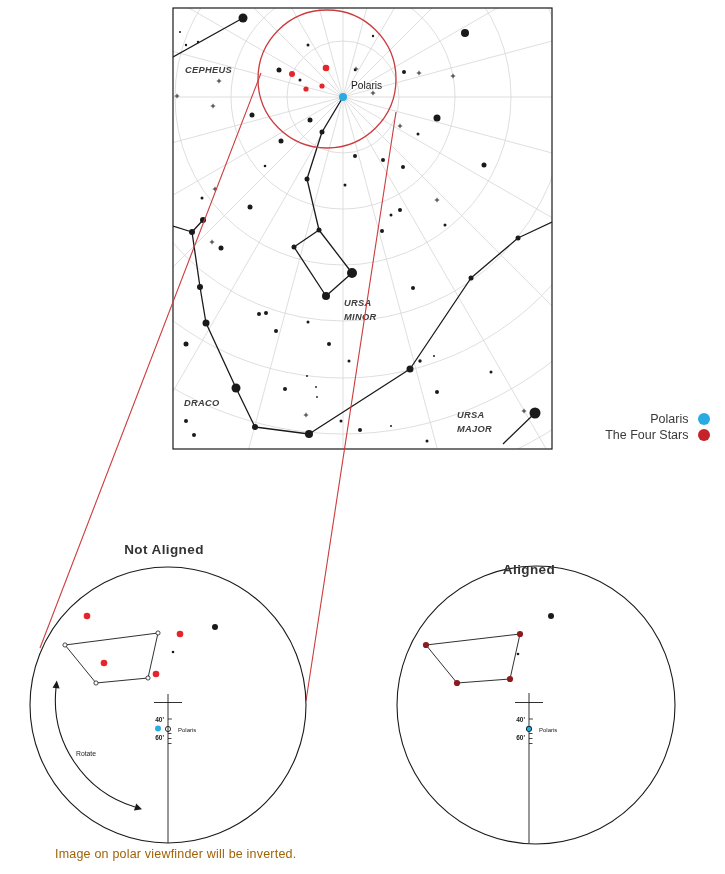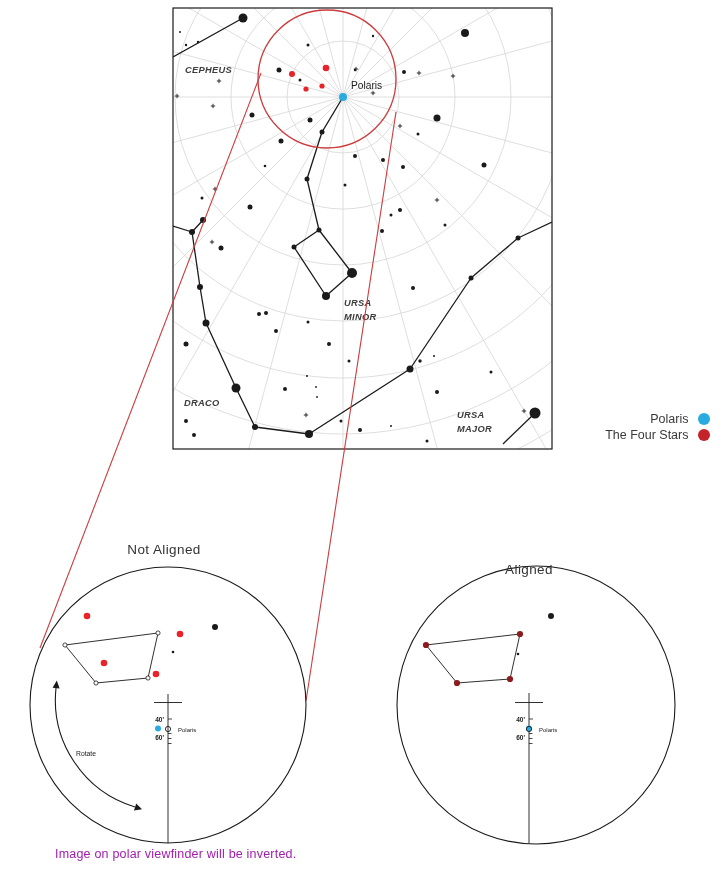--- a/index.html
+++ b/index.html
@@ -4,25 +4,25 @@
 <style>
   html,body{margin:0;padding:0;}
   body{
     width:725px;height:874px;position:relative;overflow:hidden;
     background:#ffffff;
     font-family:"Liberation Sans", sans-serif;
   }
   #scene{position:absolute;left:0;top:0;}
   .vf-title{
     position:absolute;width:170px;text-align:center;
-    font-size:13.5px;font-weight:400;color:#333333;letter-spacing:.4px;
+    font-size:13.5px;font-weight:700;color:#333333;letter-spacing:.4px;
   }
   .caption{
     position:absolute;left:55px;top:847px;
-    font-size:12.5px;color:#a21caf;letter-spacing:.2px;
+    font-size:12.5px;color:#a16207;letter-spacing:.2px;
   }
   .legend{
     position:absolute;top:412px;right:15px;
     display:flex;flex-direction:column;gap:2px;align-items:flex-end;
   }
   .legend-row{display:flex;align-items:center;gap:9px;height:14px;
     font-size:12.5px;color:#3a3a3a;}
   .legend-dot{width:12.5px;height:12.5px;border-radius:50%;display:inline-block;}
   .legend-dot-cyan{background:#29abe2;}
   .legend-dot-red{background:#c5222a;}

